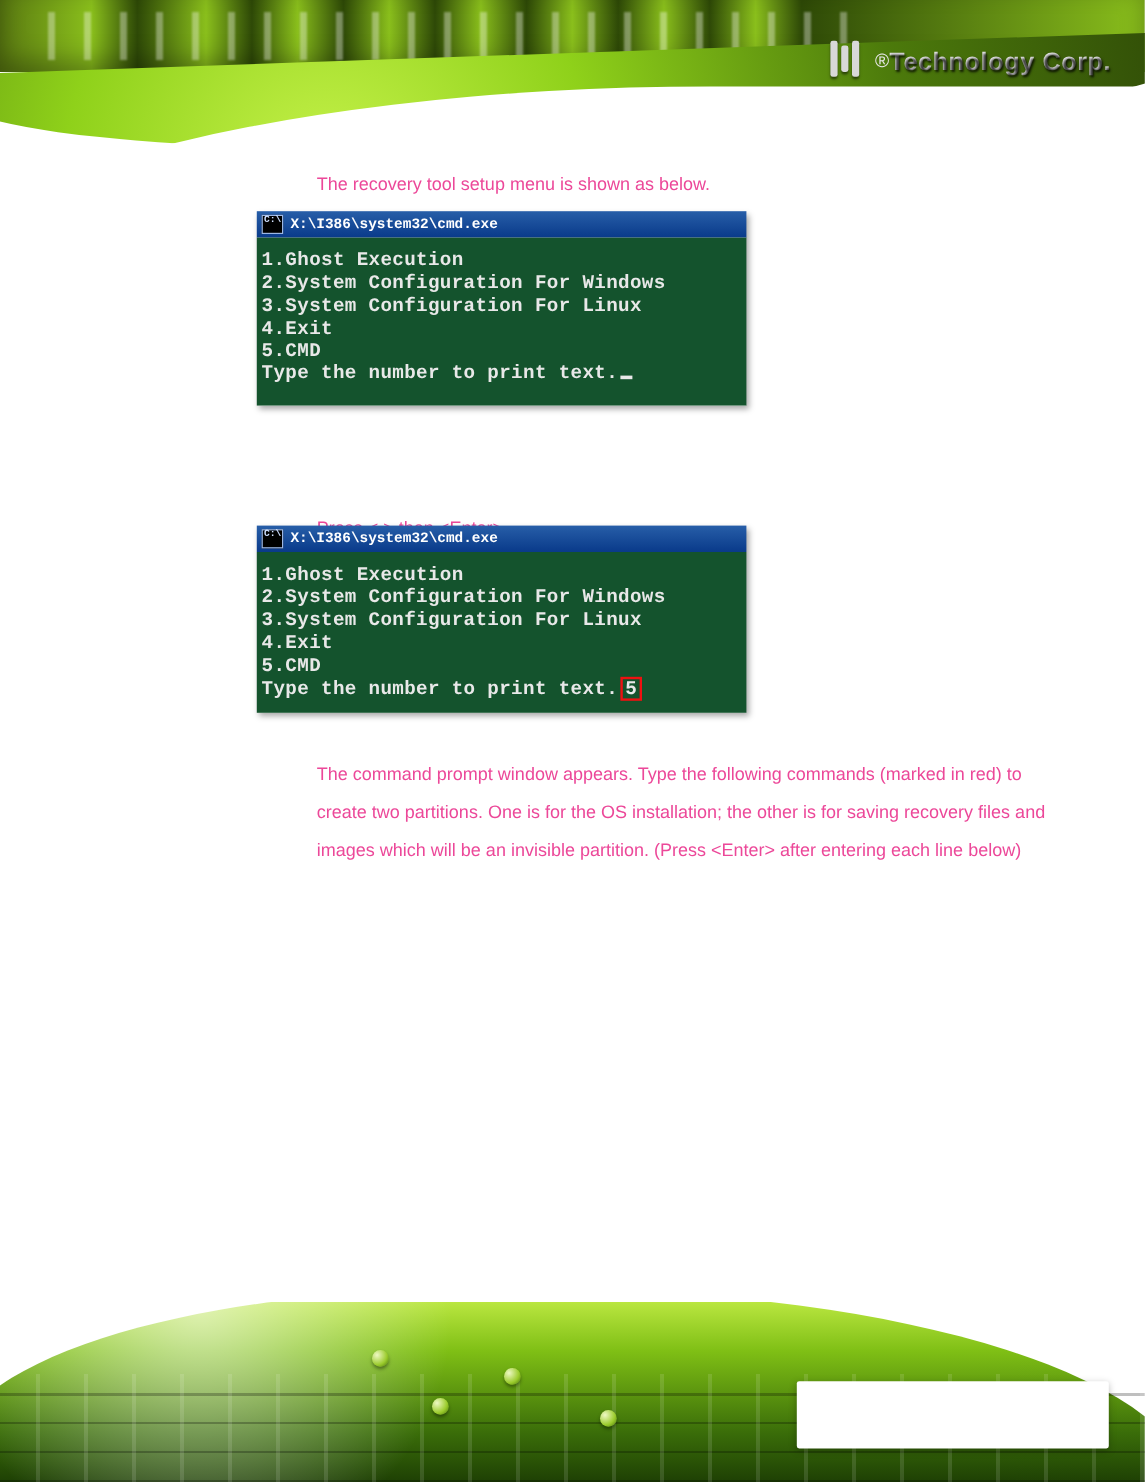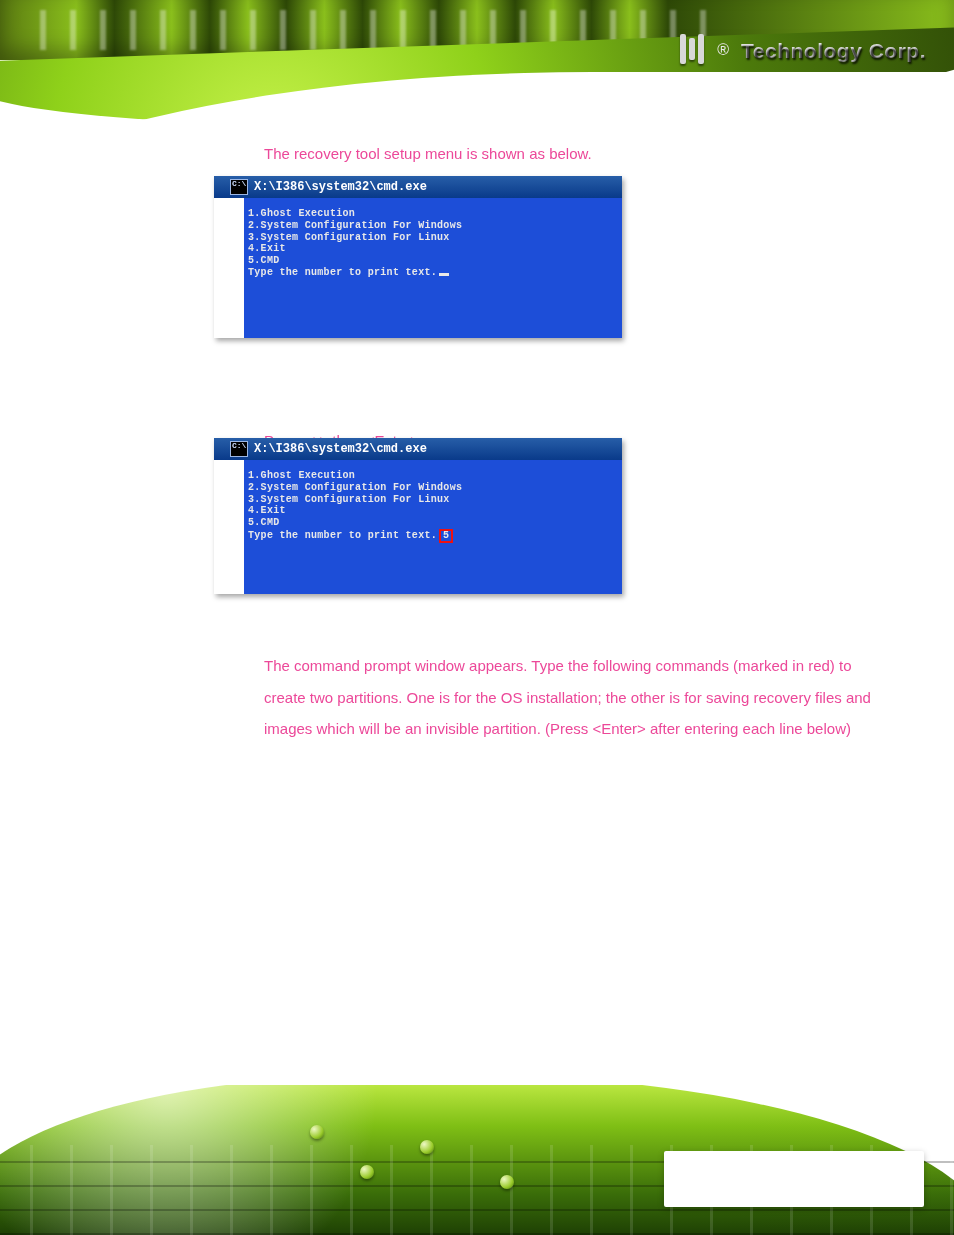--- a/index.html
+++ b/index.html
@@ -70,71 +70,69 @@
   .banner-top .logo-glyphs .bar.mid { height:22px; vertical-align: 4px;}
   .banner-top .brand {
     display:inline-block; vertical-align: middle;
     font-weight: 900; font-size: 21px;
     letter-spacing: 0.5px;
     background: linear-gradient(#f5f5f5,#bababa);
     -webkit-background-clip: text;
     background-clip: text;
     color: transparent;
     text-shadow: 1px 2px 2px rgba(0,0,0,0.8);
-    margin-left: 12px;
   }
 
   
   .body-col {
     position: absolute;
     left: 264px;
     width: 610px;
     font-size: 15px;
     color: #ec4899;
     line-height: 2.1;
   }
   .p1 { top: 138px; }
   .p2 { top: 393px; margin-top: 32px; }
-  .p3 { top: 650px; }
+  .p3 { top: 630px; }
 
   
   .cmdbox {
     position: absolute;
     left: 214px;
     width: 408px;
     box-shadow: 2px 3px 5px rgba(0,0,0,0.35);
     font-family: "Lucida Console","Courier New",monospace;
   }
   .cmdbox .titlebar {
     height: 22px;
     background: linear-gradient(#275ea8,#093a8a);
     display:flex; align-items:center;
-    padding: 0 16px;
+    padding: 0 4px;
     color:#fff;
     font-size: 12px;
     font-weight: bold;
   }
   .cmdbox .titlebar .ticon {
     width:16px; height:14px; margin-right:6px;
     background:#000; border:1px solid #9cb7e5; position:relative;
   }
   .cmdbox .titlebar .ticon::before{
     content:"C:\\"; position:absolute; top:-1px; left:1px;
     font-size:8px; color:#cfe0ff;
   }
   .cmdbox .console {
-    background:#1d4ed8;
+    background:#14532d;
     color:#e8e8e8;
-    font-size: 10px;
+    font-size: 16px;
     line-height: 1.18;
     padding: 10px 4px 18px 4px;
     white-space: pre;
     font-weight: bold;
     letter-spacing: 0.3px;
-    margin-left: 30px;
   }
   .cmdbox .console .cursor {
     display:inline-block; width:10px; height:3px; background:#e8e8e8;
     vertical-align: -1px; margin-left:2px;
   }
   .cmdbox .console .sel {
     display:inline-block;
     border: 2px solid #e11; padding: 0 2px; margin-left:2px;
     line-height: 1; font-weight:bold;
   }

